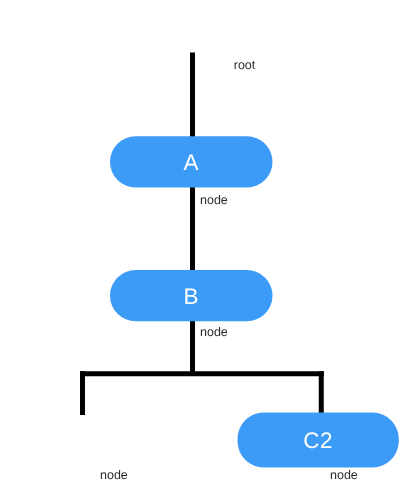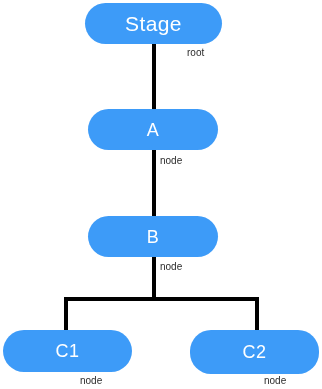--- a/index.html
+++ b/index.html
@@ -102,33 +102,27 @@
   <div class="edge edge-h edge-bus"></div>
   <div class="edge edge-v edge-bus-c1"></div>
   <div class="edge edge-v edge-bus-c2"></div>
 
   <div class="edge-label lbl-root">root</div>
   <div class="edge-label lbl-node-a">node</div>
   <div class="edge-label lbl-node-b">node</div>
   <div class="edge-label lbl-node-c1">node</div>
   <div class="edge-label lbl-node-c2">node</div>
 
-  <div class="node node-stage">
-    <span class="node-label">Stage</span>
-  </div>
 
   <div class="node node-a">
     <span class="node-label">A</span>
   </div>
 
   <div class="node node-b">
     <span class="node-label">B</span>
   </div>
 
-  <div class="node node-c1">
-    <span class="node-label">C1</span>
-  </div>
 
   <div class="node node-c2">
     <span class="node-label">C2</span>
   </div>
 
 </div>
 
 </body></html>

